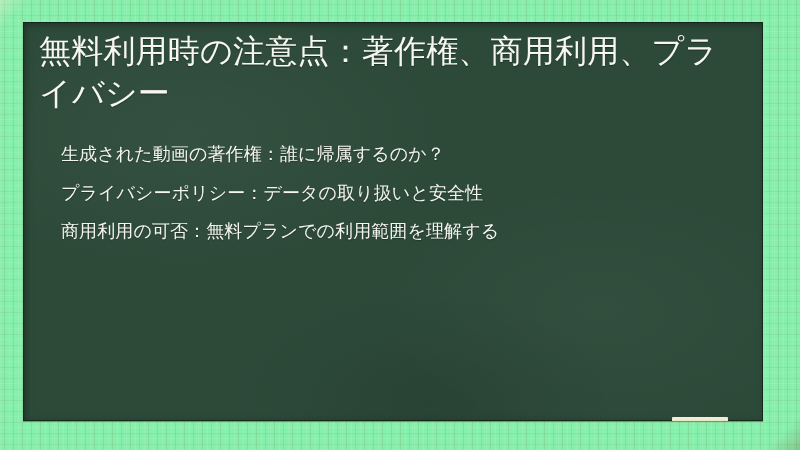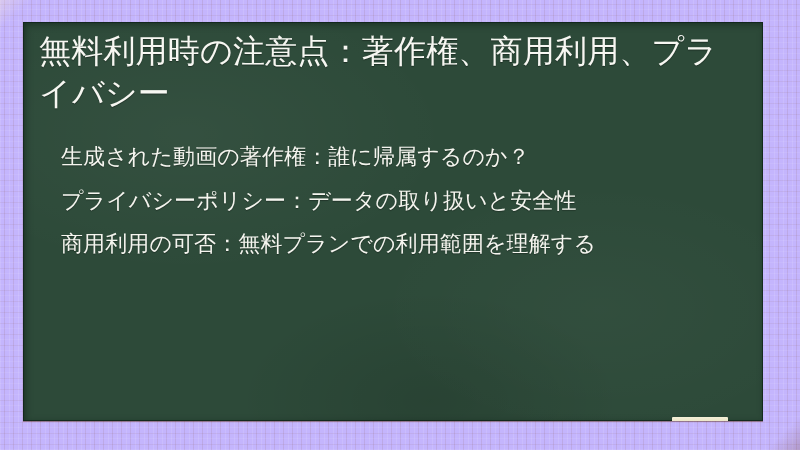--- a/index.html
+++ b/index.html
@@ -13,21 +13,21 @@
     overflow: hidden;
     font-family: "Liberation Sans", "DejaVu Sans", sans-serif;
   }
 
   
   #slide {
     position: relative;
     width: 800px;
     height: 450px;
     box-sizing: border-box;
-    background-color: #c4b5fd;
+    background-color: #86efac;
     overflow: hidden;
   }
 
   
   .wood-grain {
     position: absolute;
     inset: 0;
     pointer-events: none;
     background-image:
       repeating-linear-gradient(
@@ -125,21 +125,21 @@
     white-space: pre-wrap;
   }
 
   #bullet-list {
     list-style: none;
     margin: 28px 0 0 0;
     padding: 0 0 0 22px;
   }
   .bullet-item {
     color: #f5f5ef;
-    font-size: 22px;
+    font-size: 18px;
     line-height: 1.34;
     letter-spacing: 0.1px;
     margin: 0 0 14px 0;
     text-shadow: 0 1px 1px rgba(0, 0, 0, 0.30);
   }
   .bullet-item:last-child {
     margin-bottom: 0;
   }
 
   

